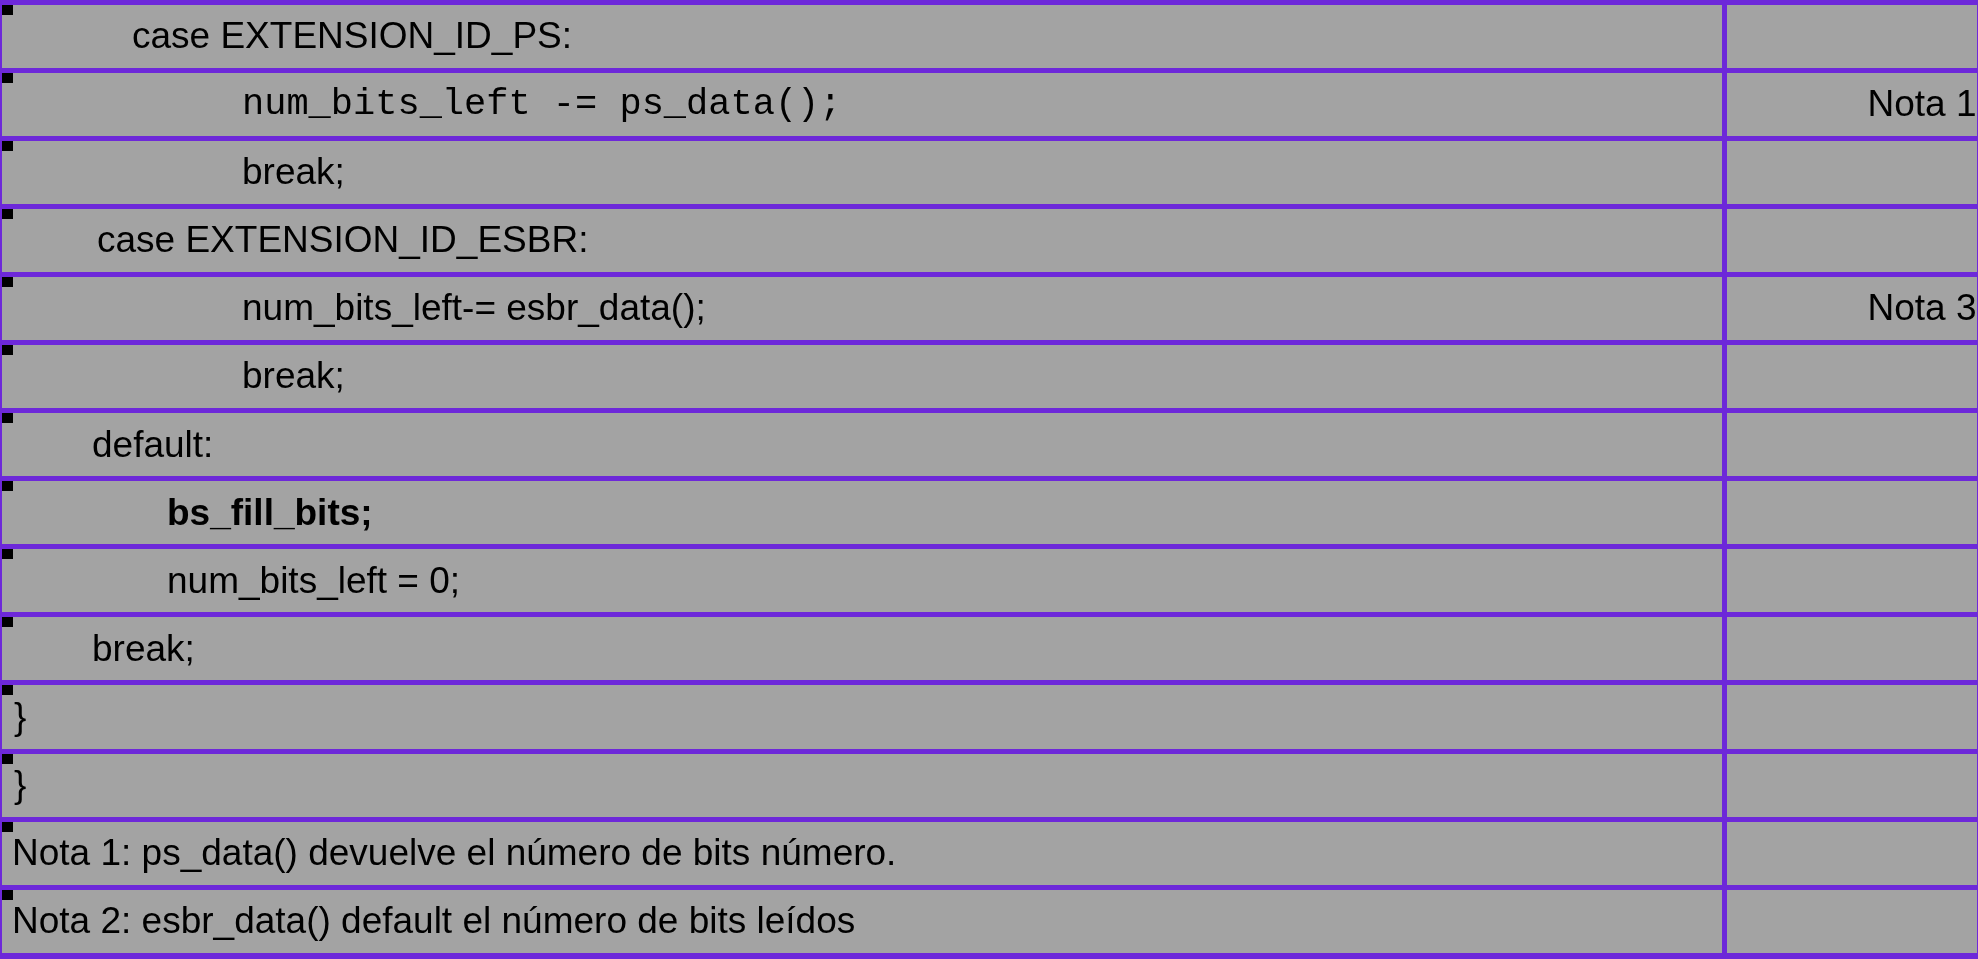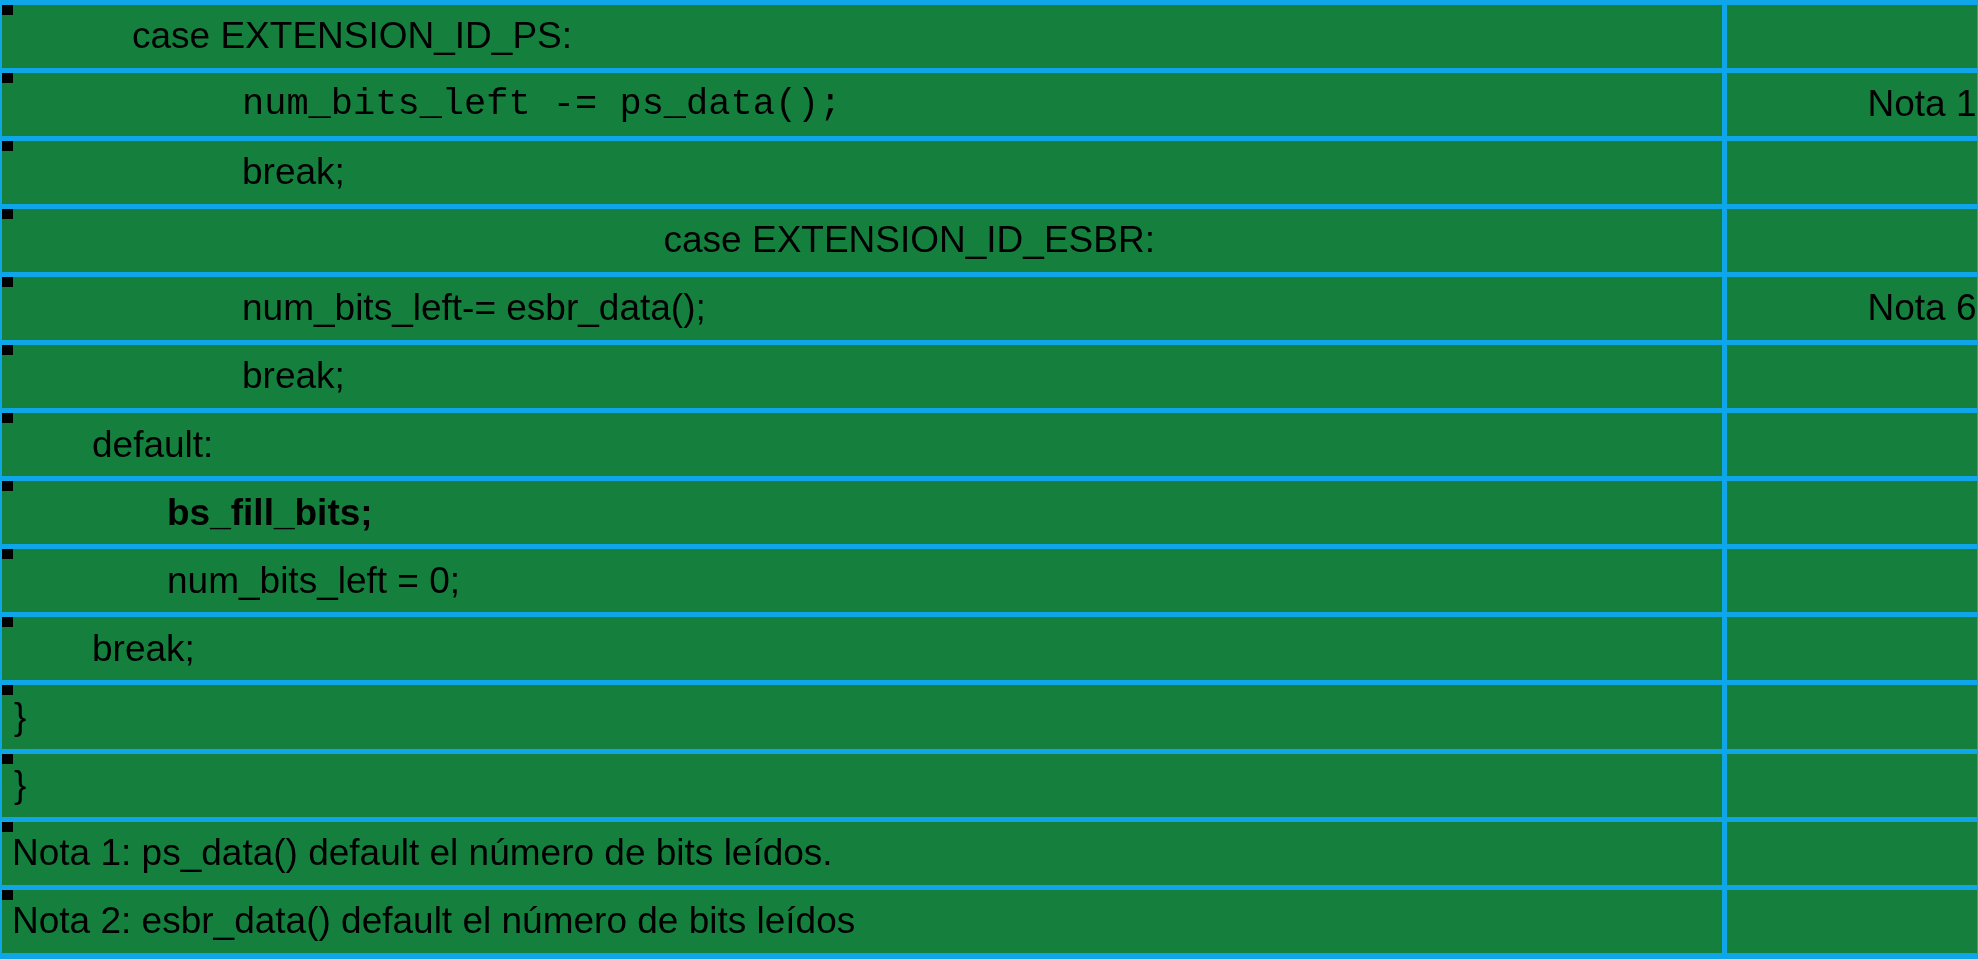--- a/index.html
+++ b/index.html
@@ -16,26 +16,26 @@
     color: #000000;
   }
   table.spec-table {
     border-collapse: collapse;
     table-layout: fixed;
     width: 1978px;
     height: 959px;
     background: #ffffff;
   }
   table.spec-table td {
-    border: 5px solid #0ea5e9;
+    border: 5px solid #6d28d9;
     vertical-align: middle;
     padding: 0;
     overflow: hidden;
     position: relative;
-    background: #15803d;
+    background: #a3a3a3;
   }
   
   table.spec-table td:first-child { border-left-width: 2px; }
   table.spec-table tr:last-child td { border-bottom-width: 6px; }
 
   
   table.spec-table td.code-cell::before {
     content: "";
     position: absolute;
     left: -2px;
@@ -84,33 +84,33 @@
   </tr>
         <tr>
     <td class="code-cell" style="padding-left: 240px;">
       <span class="code-text">break;</span>
     </td>
     <td class="note-cell">
       <span class="note-text"></span>
     </td>
   </tr>
         <tr>
-    <td class="code-cell" style="padding-left: 95px; text-align: center;">
+    <td class="code-cell" style="padding-left: 95px;">
       <span class="code-text">case EXTENSION_ID_ESBR:</span>
     </td>
     <td class="note-cell">
       <span class="note-text"></span>
     </td>
   </tr>
         <tr>
     <td class="code-cell" style="padding-left: 240px;">
       <span class="code-text">num_bits_left-= esbr_data();</span>
     </td>
     <td class="note-cell">
-      <span class="note-text">Nota 6</span>
+      <span class="note-text">Nota 3</span>
     </td>
   </tr>
         <tr>
     <td class="code-cell" style="padding-left: 240px;">
       <span class="code-text">break;</span>
     </td>
     <td class="note-cell">
       <span class="note-text"></span>
     </td>
   </tr>
@@ -157,21 +157,21 @@
         <tr>
     <td class="code-cell" style="padding-left: 12px;">
       <span class="code-text">}</span>
     </td>
     <td class="note-cell">
       <span class="note-text"></span>
     </td>
   </tr>
         <tr>
     <td class="code-cell" style="padding-left: 10px;">
-      <span class="code-text">Nota 1: ps_data() default el número de bits leídos.</span>
+      <span class="code-text">Nota 1: ps_data() devuelve el número de bits número.</span>
     </td>
     <td class="note-cell">
       <span class="note-text"></span>
     </td>
   </tr>
         <tr>
     <td class="code-cell" style="padding-left: 10px;">
       <span class="code-text">Nota 2: esbr_data() default el número de bits leídos</span>
     </td>
     <td class="note-cell">

